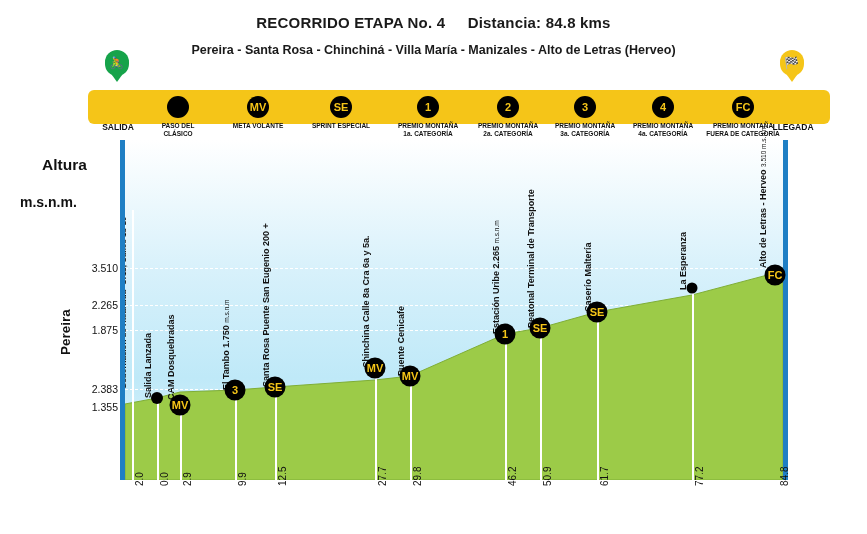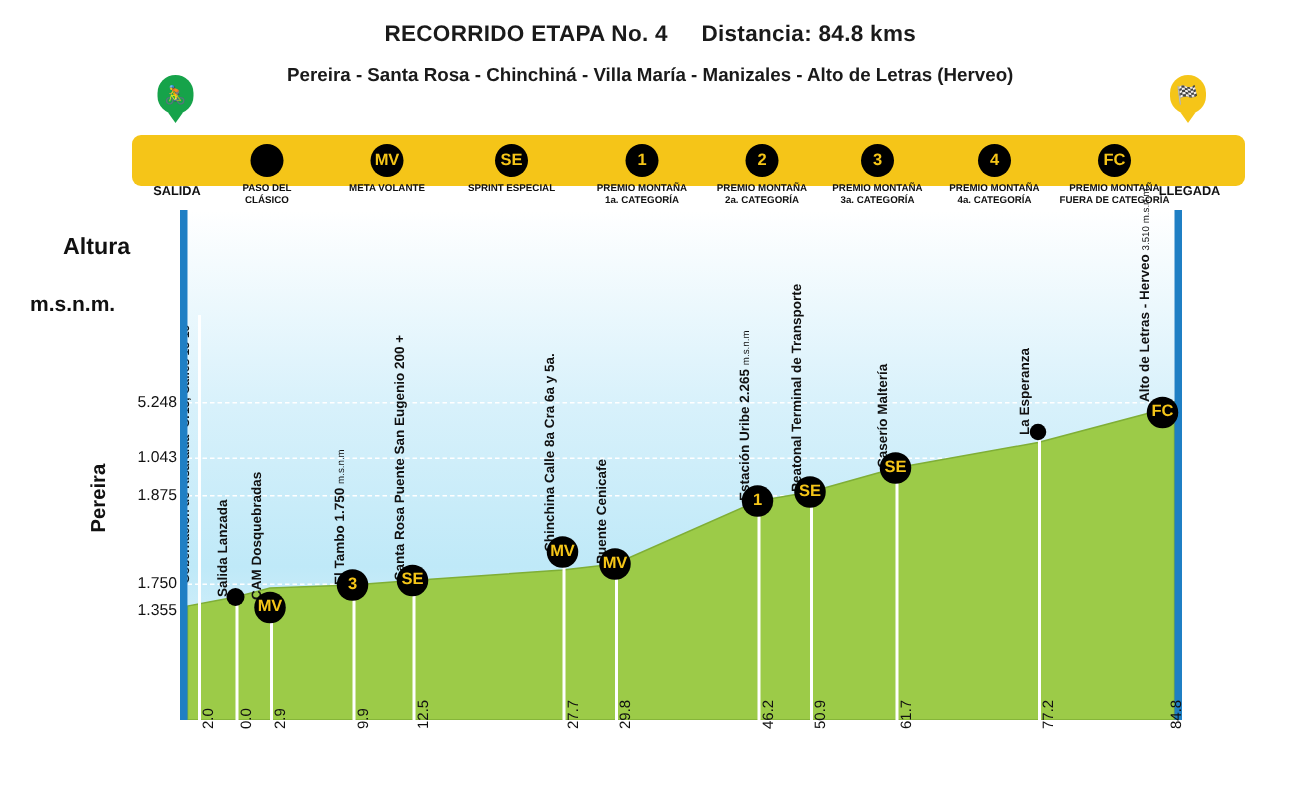--- a/index.html
+++ b/index.html
@@ -285,24 +285,24 @@
 FUERA DE CATEGORÍA</div>
   </div>
 </div>
 
 <div class="chart">
 
   <div class="ylabels">
     <div class="alt-title">Altura</div>
     <div class="alt-sub">m.s.n.m.</div>
     <div class="pereira">Pereira</div>
-    <div class="ytick" style="top:128px;">5.248</div>
-    <div class="ytick" style="top:165px;">1.043</div>
+    <div class="ytick" style="top:128px;">3.510</div>
+    <div class="ytick" style="top:165px;">2.265</div>
     <div class="ytick" style="top:190px;">1.875</div>
-    <div class="ytick" style="top:249px;">1.750</div>
+    <div class="ytick" style="top:249px;">2.383</div>
     <div class="ytick" style="top:267px;">1.355</div>
   </div>
 
   <div class="plot">
     <div class="sky"></div>
 
     <div class="gridline" style="top:128px;"></div>
     <div class="gridline" style="top:165px;"></div>
     <div class="gridline" style="top:190px;"></div>
     <div class="gridline" style="top:249px;"></div>

